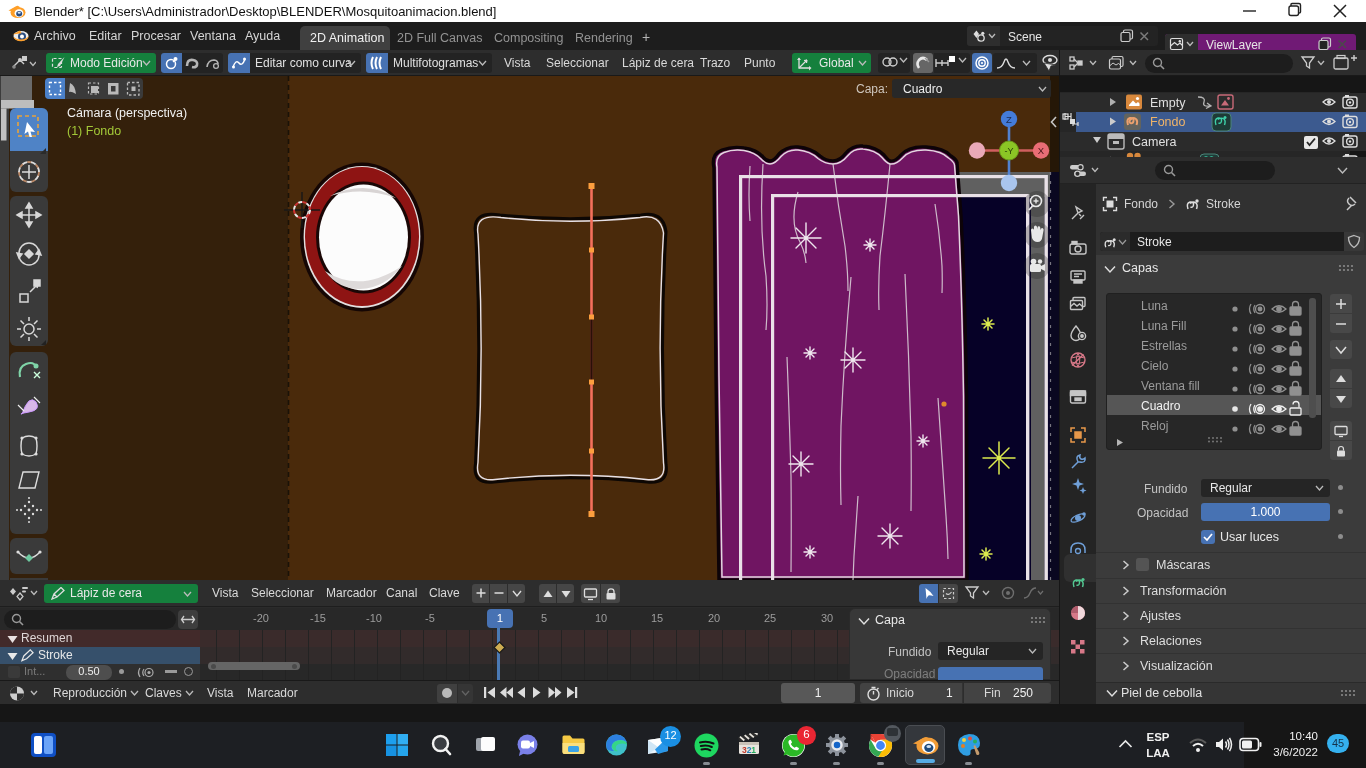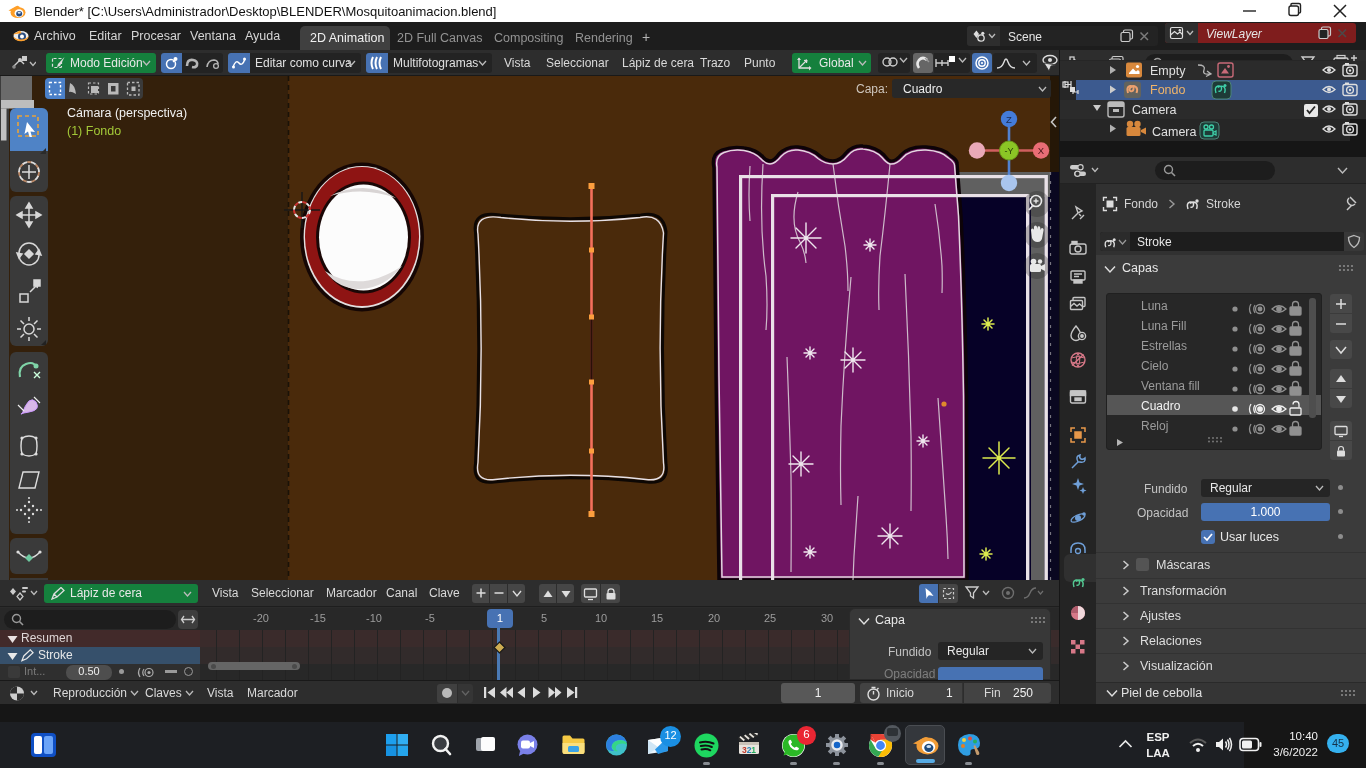--- a/index.html
+++ b/index.html
@@ -62,21 +62,21 @@
       </svg>
  <div class="abs" style="left:41px;top:3.5px;font-size:12px;color:#e5e5e5;">Scene</div>
  <svg class="abs" style="left:152px;top:3px" width="16" height="14" viewBox="0 0 16 14">
         <rect x="4.5" y="1" width="9" height="9" rx="1.5" fill="none" stroke="#ccc" stroke-width="1.2"></rect>
         <rect x="2" y="3.5" width="9" height="9" rx="1.5" fill="#232323" stroke="#ccc" stroke-width="1.2"></rect>
       </svg>
  <svg class="abs" style="left:172px;top:5px" width="11" height="11">
         <path d="M1.5 1.5 L9 9 M9 1.5 L1.5 9" stroke="#7b7b7b" stroke-width="1.5"></path>
       </svg>
 </div>
-<div class="abs" style="left:1165px;top:23px;width:191px;height:20px;background:#7f1d1d;border-radius:3px;font-style:italic;">
+<div class="abs" style="left:1165px;top:34px;width:191px;height:20px;background:#701a75;border-radius:3px;">
  <div class="abs" style="left:0;top:0;width:33px;height:20px;background:#2e2e2e;border-radius:3px 0 0 3px;"></div>
  <svg class="abs" style="left:4px;top:3px" width="15" height="14" viewBox="0 0 15 14">
         <rect x="1.5" y="1.5" width="12" height="11" rx="1.5" fill="none" stroke="#ddd" stroke-width="1.2"></rect>
         <path d="M1.5 9 L5.5 5.5 L8.5 8 L11 6 L13.5 8.5" fill="none" stroke="#ddd" stroke-width="1.2"></path>
         <circle cx="10.8" cy="4.3" r="1.2" fill="#ddd"></circle>
       </svg>
  <svg class="abs" style="left:21px;top:7px" width="8" height="6">
         <path d="M1 1 L4 4.5 L7 1" fill="none" stroke="#bbb" stroke-width="1.3"></path>
       </svg>
  <div class="abs" style="left:41px;top:3.5px;font-size:12px;color:#e5e5e5;">ViewLayer</div>
@@ -450,21 +450,21 @@
  <svg class="abs" style="left:240px;top:5px" width="28" height="16" viewBox="0 0 28 16">
         <path d="M2 2 L14 2 L9.5 8 L9.5 13 L6.5 11 L6.5 8 Z" fill="none" stroke="#ccc" stroke-width="1.3"></path>
         <path d="M18 6 L21 9.5 L24 6" fill="none" stroke="#bbb" stroke-width="1.3"></path>
       </svg>
  <svg class="abs" style="left:272px;top:4px" width="26" height="18" viewBox="0 0 26 18">
         <rect x="2" y="4" width="14" height="11" rx="1.5" fill="none" stroke="#ccc" stroke-width="1.3"></rect>
         <rect x="5" y="1.5" width="8" height="3" fill="none" stroke="#ccc" stroke-width="1.2"></rect>
         <path d="M19 4 L25 4 M22 1 L22 7" stroke="#ccc" stroke-width="1.4"></path>
       </svg>
 </div>
-<div class="abs" style="left:1060px;top:60px;width:290px;height:81px;background:#262626;">
+<div class="abs" style="left:1060px;top:92px;width:290px;height:81px;background:#262626;">
  <div class="abs" style="left:0;top:1px;width:306px;height:19px;background:#2b2b2b;"></div>
  <div class="abs" style="left:16px;top:20px;width:290px;height:19.5px;background:#3c5a8f;"></div>
  <div class="abs" style="left:0;top:40px;width:306px;height:19px;background:#2b2b2b;"></div>
  <svg class="abs" style="left:0;top:0" width="306" height="81" viewBox="0 0 306 81">
   <path d="M50 6 L56 10 L50 14 Z" fill="#b0b0b0"></path>
   <rect x="66" y="2.5" width="16" height="15" rx="2" fill="#d8883c"></rect>
         <path d="M69 13 L73 8.5 L76 11.5 L78 10 L79.5 11.5 L79.5 14 L69 14 Z" fill="#fff"></path>
         <circle cx="77.5" cy="6.5" r="1.6" fill="#fff"></circle>
   <text x="90" y="14.5" font-size="12.5" fill="#e0e0e0" font-family="Liberation Sans">Empty</text>
   <path d="M138 5 Q146 5 144 10 Q142 15 150 14 M147 11 L151 14 L146 16.5" fill="none" stroke="#b5b5b5" stroke-width="1.3"></path>

